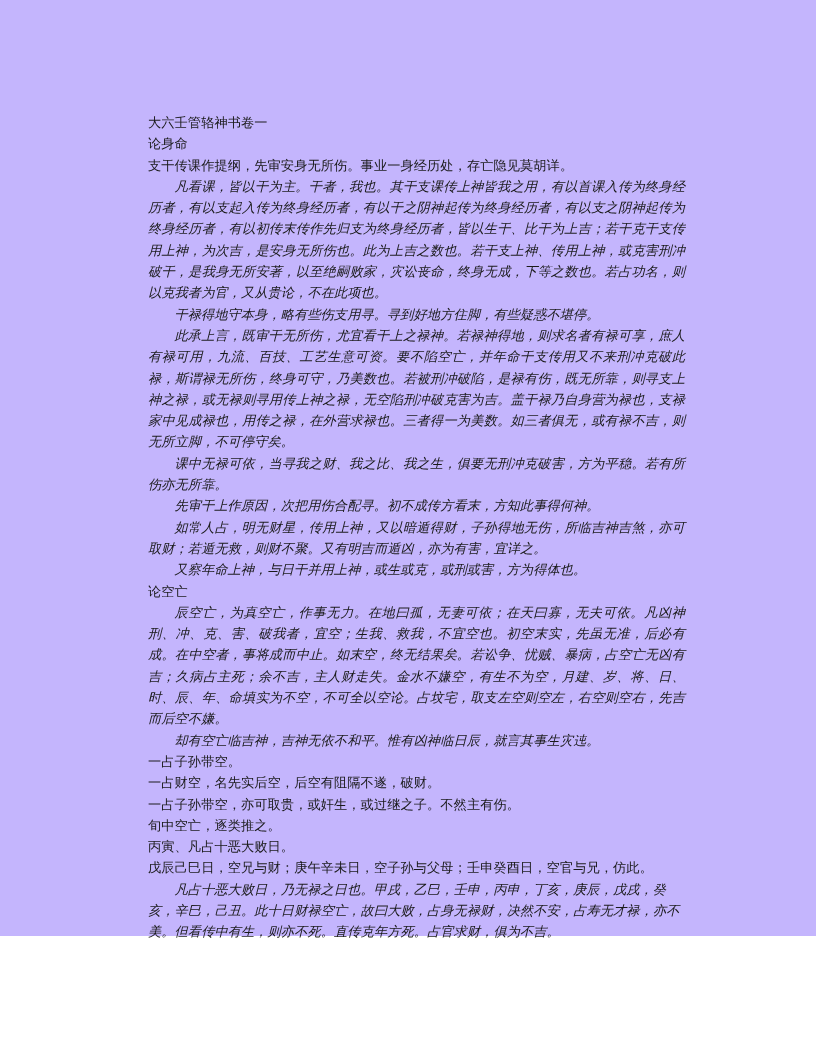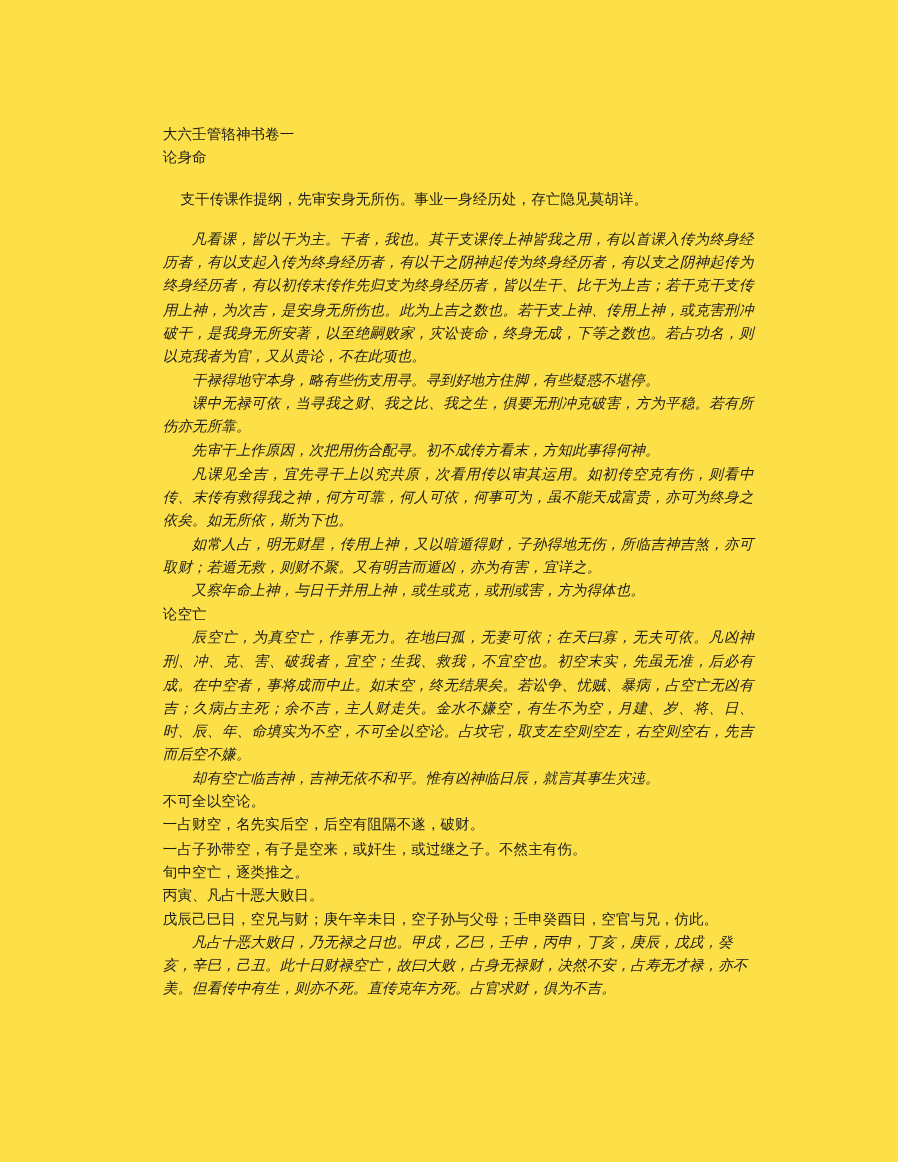--- a/index.html
+++ b/index.html
@@ -10,39 +10,39 @@
   body {
     width: 816px;
     height: 1056px;
     font-family: "DejaVu Serif", "Liberation Serif", serif;
     color: #1a1a1a;
     overflow: hidden;
   }
   #page {
     box-sizing: border-box;
     width: 816px;
-    height: 1056px;
+    height: 936px;
     padding: 112px 131px 0 148px;
-    background: #fde047;
+    background: #c4b5fd;
   }
   .doc-body {
     font-size: 13.2px;
     line-height: 21.3px;
     text-align: justify;
     text-justify: inter-character;
     letter-spacing: 0.1px;
   }
   p.para {
     margin: 0;
     padding: 0;
     text-indent: 2em;
     font-style: italic;
   }
   p.flush {
-    margin: 16px;
+    margin: 0;
     padding: 0;
     text-indent: 0;
   }
   p.heading-line {
     margin: 0;
     padding: 0;
     text-indent: 0;
     text-align: left;
   }
   p.item {
@@ -62,45 +62,45 @@
     <p class="heading-line">大六壬管辂神书卷一</p>
 
     <p class="heading-line">论身命</p>
 
     <p class="flush">支干传课作提纲，先审安身无所伤。事业一身经历处，存亡隐见莫胡详。</p>
 
     <p class="para">凡看课，皆以干为主。干者，我也。其干支课传上神皆我之用，有以首课入传为终身经历者，有以支起入传为终身经历者，有以干之阴神起传为终身经历者，有以支之阴神起传为终身经历者，有以初传末传作先归支为终身经历者，皆以生干、比干为上吉；若干克干支传用上神，为次吉，是安身无所伤也。此为上吉之数也。若干支上神、传用上神，或克害刑冲破干，是我身无所安著，以至绝嗣败家，灾讼丧命，终身无成，下等之数也。若占功名，则以克我者为官，又从贵论，不在此项也。</p>
 
     <p class="para">干禄得地守本身，略有些伤支用寻。寻到好地方住脚，有些疑惑不堪停。</p>
 
+    <p class="para">此承上言，既审干无所伤，尤宜看干上之禄神。若禄神得地，则求名者有禄可享，庶人有禄可用，九流、百技、工艺生意可资。要不陷空亡，并年命干支传用又不来刑冲克破此禄，斯谓禄无所伤，终身可守，乃美数也。若被刑冲破陷，是禄有伤，既无所靠，则寻支上神之禄，或无禄则寻用传上神之禄，无空陷刑冲破克害为吉。盖干禄乃自身营为禄也，支禄家中见成禄也，用传之禄，在外营求禄也。三者得一为美数。如三者俱无，或有禄不吉，则无所立脚，不可停守矣。</p>
 
 
     <p class="para">课中无禄可依，当寻我之财、我之比、我之生，俱要无刑冲克破害，方为平稳。若有所伤亦无所靠。</p>
 
     <p class="para">先审干上作原因，次把用伤合配寻。初不成传方看末，方知此事得何神。</p>
 
-    <p class="para">凡课见全吉，宜先寻干上以究共原，次看用传以审其运用。如初传空克有伤，则看中传、末传有救得我之神，何方可靠，何人可依，何事可为，虽不能天成富贵，亦可为终身之依矣。如无所依，斯为下也。</p>
 
 
     <p class="para">如常人占，明无财星，传用上神，又以暗遁得财，子孙得地无伤，所临吉神吉煞，亦可取财；若遁无救，则财不聚。又有明吉而遁凶，亦为有害，宜详之。</p>
 
     <p class="para">又察年命上神，与日干并用上神，或生或克，或刑或害，方为得体也。</p>
 
     <p class="heading-line">论空亡</p>
 
     <p class="para">辰空亡，为真空亡，作事无力。在地曰孤，无妻可依；在天曰寡，无夫可依。凡凶神刑、冲、克、害、破我者，宜空；生我、救我，不宜空也。初空末实，先虽无准，后必有成。在中空者，事将成而中止。如末空，终无结果矣。若讼争、忧贼、暴病，占空亡无凶有吉；久病占主死；余不吉，主人财走失。金水不嫌空，有生不为空，月建、岁、将、日、时、辰、年、命填实为不空，不可全以空论。占坟宅，取支左空则空左，右空则空右，先吉而后空不嫌。</p>
 
     <p class="para">却有空亡临吉神，吉神无依不和平。惟有凶神临日辰，就言其事生灾迍。</p>
 
 
-    <p class="item">不可全以空论。</p>
+    <p class="item">一占子孙带空。</p>
 
     <p class="item">一占财空，名先实后空，后空有阻隔不遂，破财。</p>
 
-    <p class="item">一占子孙带空，有子是空来，或奸生，或过继之子。不然主有伤。</p>
+    <p class="item">一占子孙带空，亦可取贵，或奸生，或过继之子。不然主有伤。</p>
 
     <p class="item">旬中空亡，逐类推之。</p>
 
 
     <p class="item">丙寅、凡占十恶大败日。</p>
 
     <p class="item">戊辰己巳日，空兄与财；庚午辛未日，空子孙与父母；壬申癸酉日，空官与兄，仿此。</p>
 
     <p class="para">凡占十恶大败日，乃无禄之日也。甲戌，乙巳，壬申，丙申，丁亥，庚辰，戊戌，癸亥，辛巳，己丑。此十日财禄空亡，故曰大败，占身无禄财，决然不安，占寿无才禄，亦不美。但看传中有生，则亦不死。直传克年方死。占官求财，俱为不吉。</p>
 

